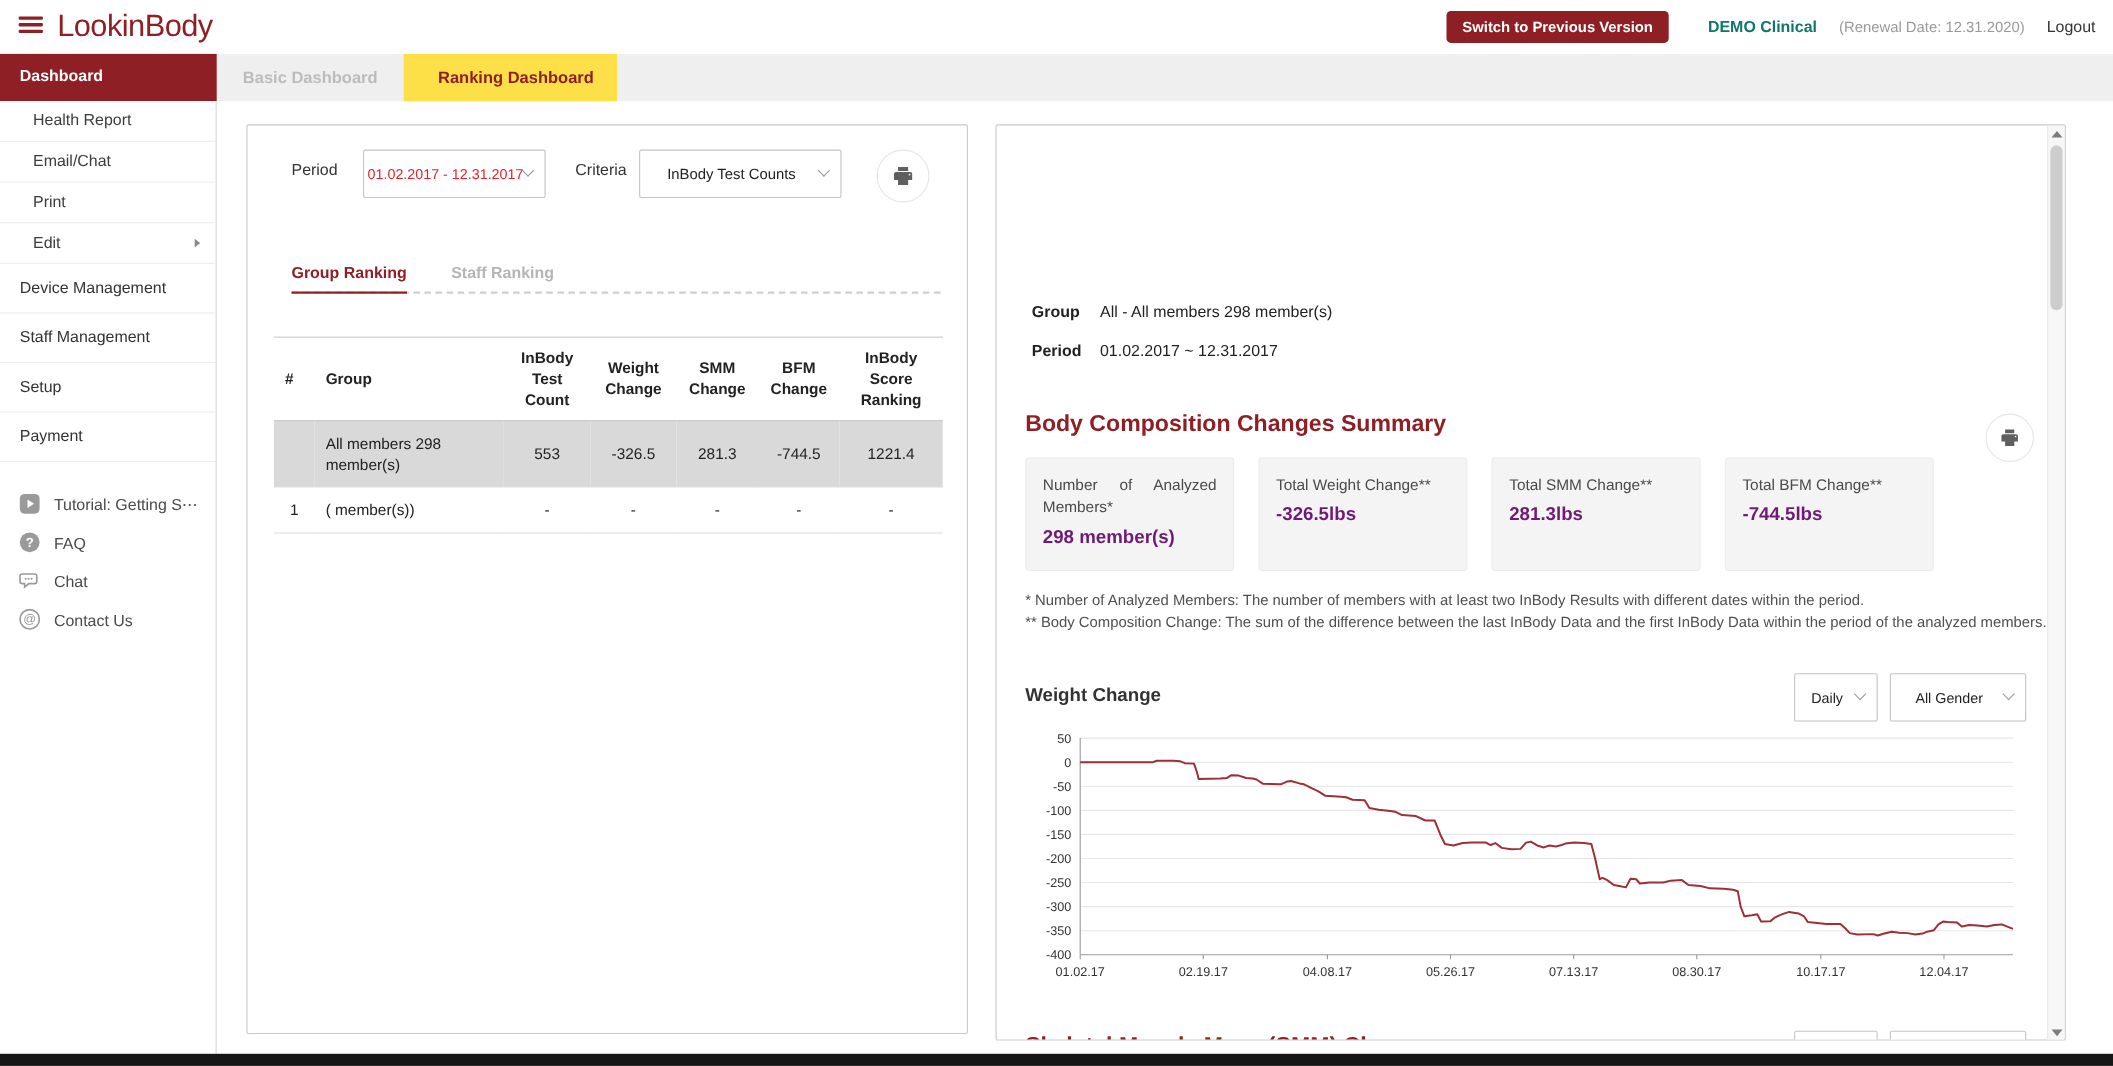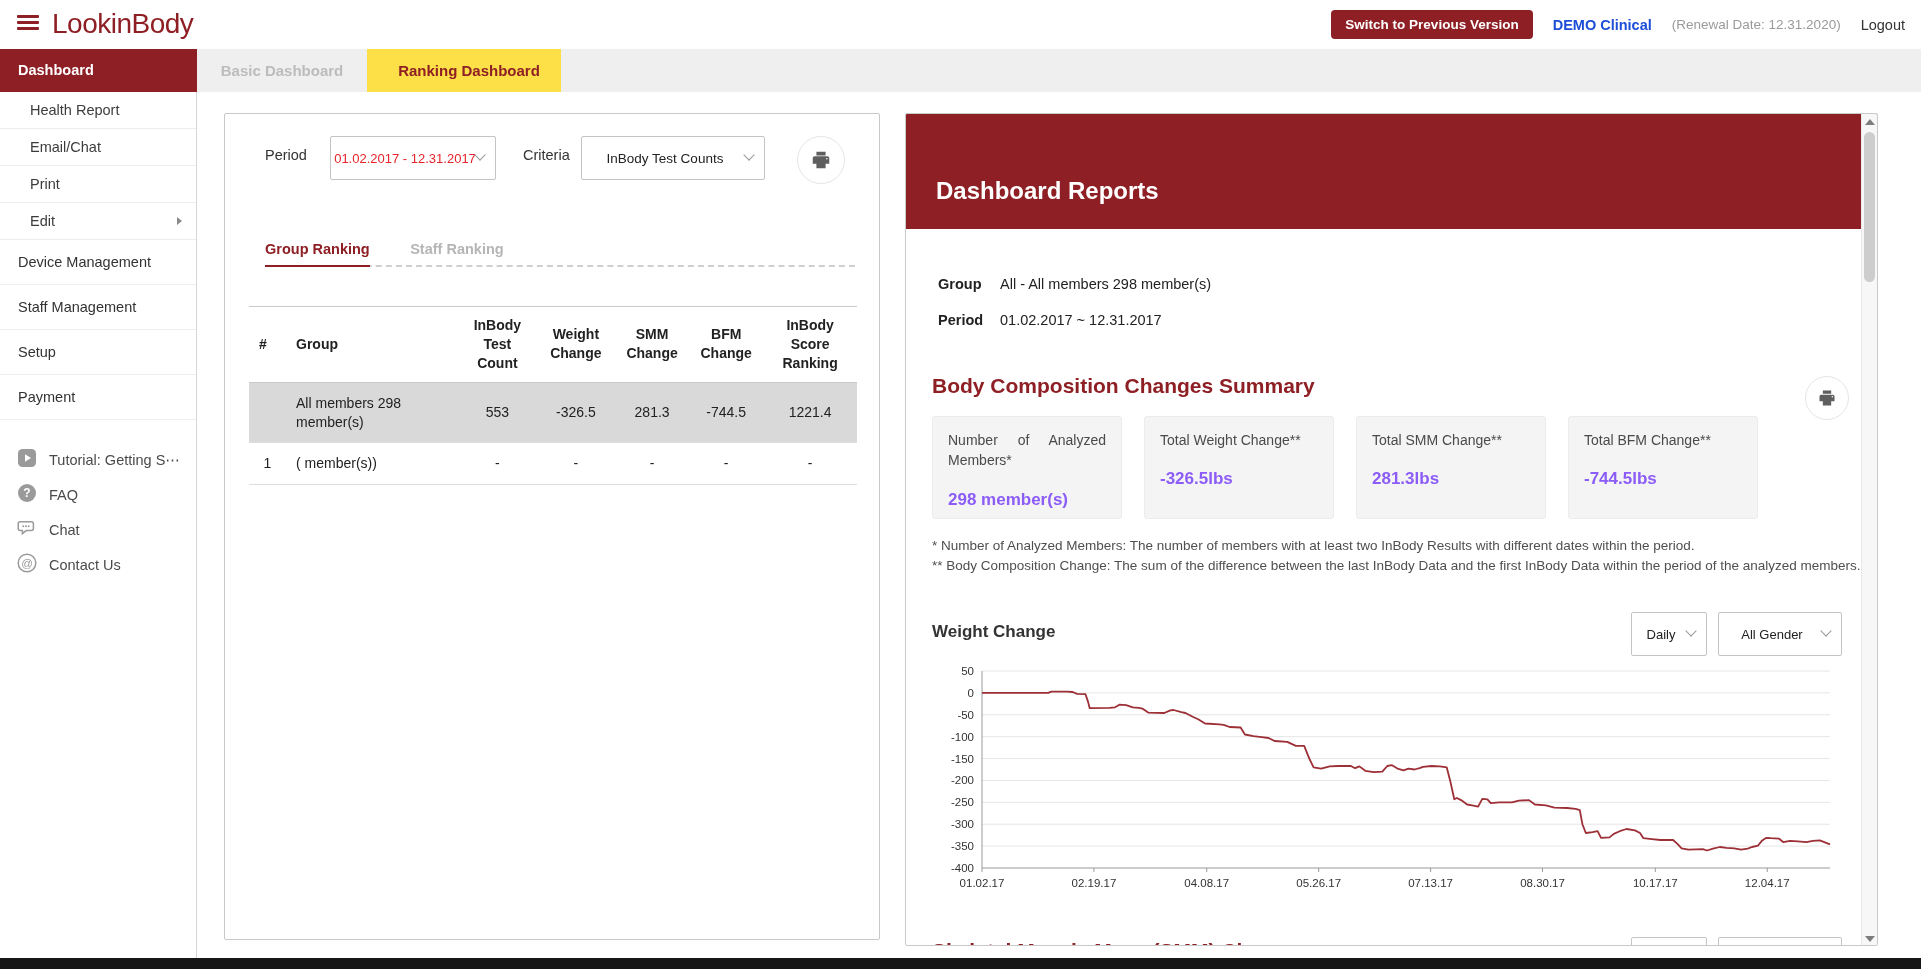--- a/index.html
+++ b/index.html
@@ -6,21 +6,21 @@
   body{width:1921px;height:969px;overflow:hidden;background:#fff;
        font-family:"Liberation Sans",sans-serif;color:#222;position:relative;}
   
   .hdr{position:absolute;top:0;left:0;right:0;height:49px;background:#fff;}
   .hamburger{position:absolute;left:17px;top:15px;width:22px;height:16px;cursor:pointer;}
   .hamburger span{display:block;height:2.5px;background:#8e1f24;margin-bottom:3.5px;border-radius:1px;}
   .logo{position:absolute;left:52px;top:8px;font-size:28px;color:#8e1f24;letter-spacing:-0.5px;}
   .hdr-right{position:absolute;right:16px;top:0;height:49px;display:flex;align-items:center;gap:20px;}
   .switch-btn{background:#8e1f24;color:#fff;font-size:13.5px;font-weight:bold;
               padding:7px 14px;border-radius:4px;border:none;cursor:pointer;}
-  .account{font-size:14.5px;font-weight:bold;color:#1d4ed8;}
+  .account{font-size:14.5px;font-weight:bold;color:#0f766e;margin-left:16px;}
   .renewal{font-size:13.5px;color:#9a9a9a;}
   .logout{font-size:14.5px;color:#333;cursor:pointer;}
   
   .tabstrip{position:absolute;top:49px;left:0;right:0;height:43px;background:#efefef;}
   .dash-head{position:absolute;left:0;top:0;width:197px;height:43px;background:#8e1f24;
              color:#fff;font-weight:bold;font-size:14.5px;line-height:43px;padding-left:18px;
              box-sizing:border-box;}
   .tab{position:absolute;top:0;height:43px;line-height:43px;text-align:center;
        font-size:15px;font-weight:bold;cursor:pointer;}
   .tab-basic{left:197px;width:170px;color:#bcbcbc;}
@@ -79,21 +79,21 @@
   .band-title{position:absolute;left:30px;bottom:24px;color:#fff;font-size:24px;font-weight:bold;}
   .info-row{position:absolute;left:32px;font-size:14.5px;color:#222;margin-top:12px;}
   .info-row .ilab{font-weight:bold;display:inline-block;min-width:50px;margin-right:12px;}
   .row-group{top:150px;}
   .row-period{top:186px;}
   .sum-title{position:absolute;left:26px;top:260px;color:#8e1f24;font-size:21px;font-weight:bold;}
   .cards-row{position:absolute;left:26px;top:302px;display:flex;gap:22px;}
   .scard{width:190px;height:103px;background:#f4f4f4;border:1px solid #ececec;border-radius:3px;
          padding:13px 15px;box-sizing:border-box;}
   .scard .lab{font-size:14px;color:#4a4a4a;line-height:1.45;text-align:justify;}
-  .scard .val{font-size:17px;font-weight:bold;color:#8b5cf6;margin-top:19px;}
+  .scard .val{font-size:17px;font-weight:bold;color:#701a75;margin-top:8px;}
   .footnotes{position:absolute;left:26px;top:422px;width:930px;font-size:13.5px;color:#4f4f4f;
              line-height:1.5;text-align:justify;}
   .wc-head{position:absolute;left:26px;top:508px;font-size:17px;font-weight:bold;color:#333;}
   .sel-interval{left:725px;top:498px;width:76px;}
   .sel-gender{left:812px;top:498px;width:124px;}
   .chart-wrap{position:absolute;left:26px;top:545px;width:920px;height:235px;}
   .next-title{position:absolute;left:26px;top:825px;color:#8e1f24;font-size:21px;font-weight:bold;}
   .sel-next1{left:725px;top:823px;width:76px;}
   .sel-next2{left:812px;top:823px;width:124px;}
   
@@ -255,23 +255,20 @@
           <td>-</td>
           <td>-</td>
           <td>-</td>
           <td>-</td>
         </tr>
       </tbody>
   </table>
 </section>
 
 <section class="card card-right">
-  <div class="band">
-    <div class="band-title">Dashboard Reports</div>
-  </div>
   <div class="info-row row-group">
     <span class="ilab">Group</span><span>All - All members 298 member(s)</span>
   </div>
   <div class="info-row row-period">
     <span class="ilab">Period</span><span>01.02.2017 ~ 12.31.2017</span>
   </div>
 
   <div class="sum-title">Body Composition Changes Summary</div>
   <button class="print-btn print-right">
     <svg width="20" height="20" viewBox="0 0 24 24">

